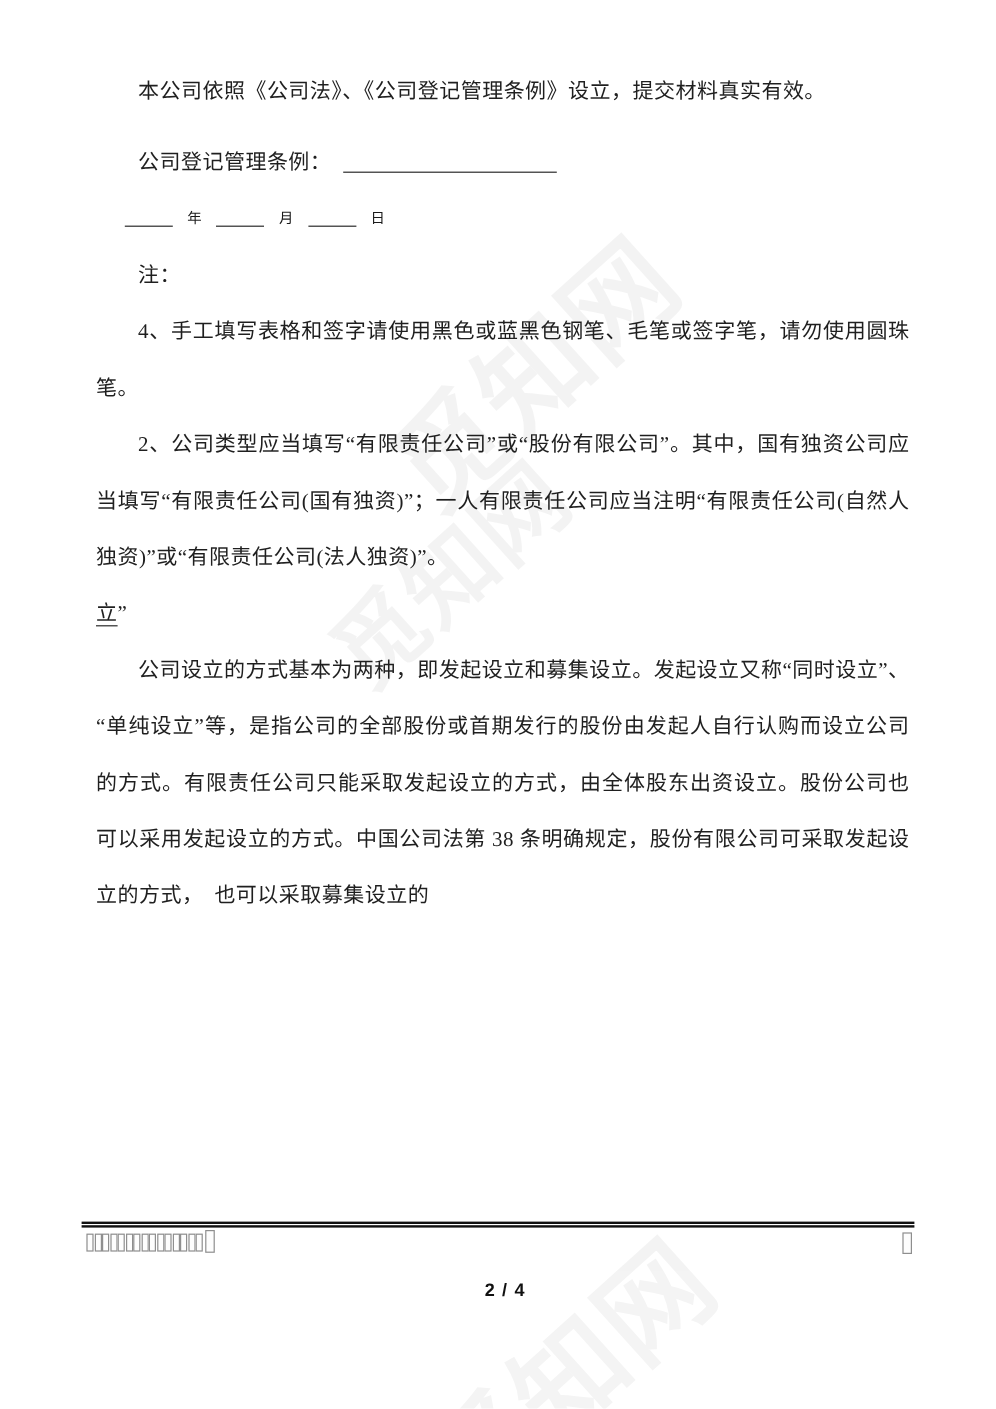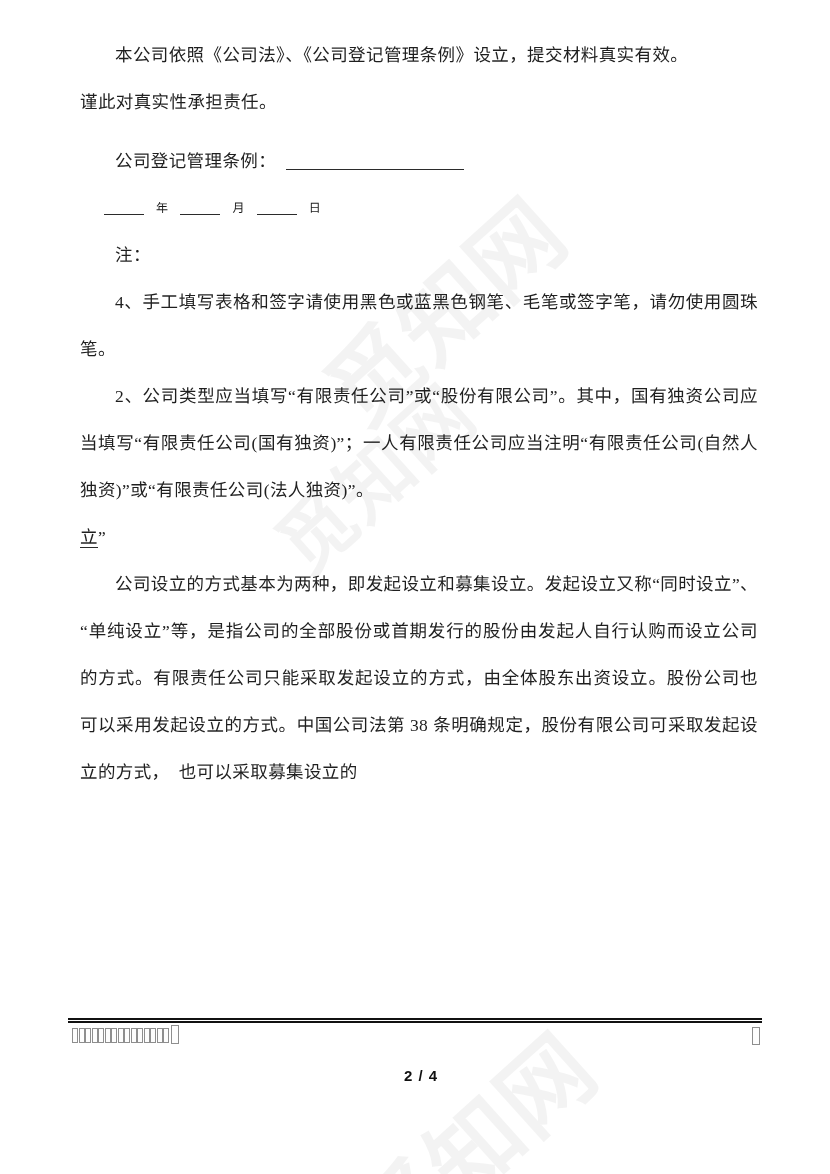--- a/index.html
+++ b/index.html
@@ -40,21 +40,21 @@
     user-select: none;
   }
   .wm-a { left: 300px; top: 240px; font-size: 92px; transform: rotate(-42deg); }
   .wm-b { left: 255px; top: 420px; font-size: 76px; transform: rotate(-42deg); }
   .wm-c { left: 330px; top: 1075px; font-size: 92px; transform: rotate(-42deg); }
 
   
   .content {
     position: relative;
     z-index: 2;
-    padding: 32px 72px 0 80px;
+    padding: 53px 72px 0 80px;
     box-sizing: border-box;
   }
   p.para {
     margin: 0 0 0 0;
     font-size: 17.5px;
     line-height: 47px;
     text-align: justify;
     text-justify: inter-ideograph;
     letter-spacing: 0.4px;
     color: #1f1f1f;
@@ -151,21 +151,20 @@
 
   <div class="wm-layer">
     <span class="wm wm-a">觅知网</span>
     <span class="wm wm-b">觅知网</span>
     <span class="wm wm-c">觅知网</span>
   </div>
 
   <div class="content">
 
     <p class="para indent">本公司依照《公司法》、《公司登记管理条例》设立，提交材料真实有效。</p>
-    <p class="para">谨此对真实性承担责任。</p>
 
     <div class="gap-sm"></div>
 
     <p class="para indent"><span>公司登记管理条例：</span><span class="blank blank-sig"></span></p>
 
     <div class="date-line"><span class="blank blank-date"></span><span class="sep"></span><span>年</span><span class="sep"></span><span class="blank blank-date"></span><span class="sep"></span><span>月</span><span class="sep"></span><span class="blank blank-date"></span><span class="sep"></span><span>日</span></div>
 
     <p class="para indent">注：</p>
 
     <p class="para indent">4、手工填写表格和签字请使用黑色或蓝黑色钢笔、毛笔或签字笔，请勿使用圆珠笔。</p>

